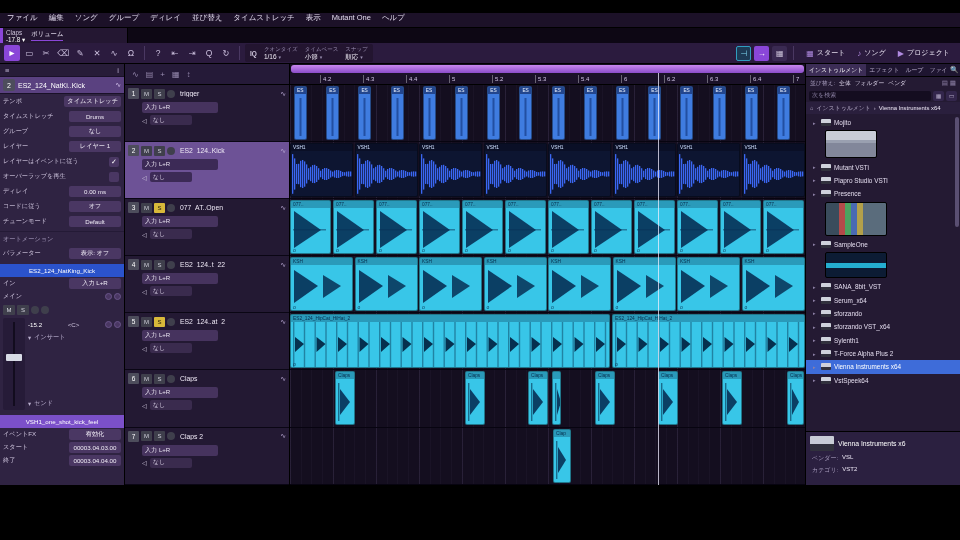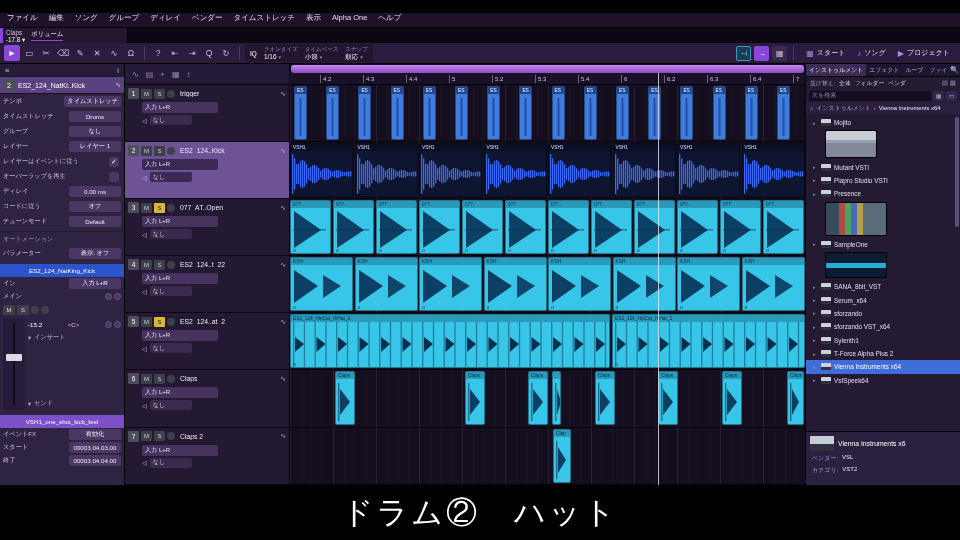--- a/index.html
+++ b/index.html
@@ -140,24 +140,24 @@
 <body>
 
 <div class="screen">
 
   <div class="menubar" id="menubar">
       <span class="menu-item">ファイル</span>
       <span class="menu-item">編集</span>
       <span class="menu-item">ソング</span>
       <span class="menu-item">グループ</span>
       <span class="menu-item">ディレイ</span>
-      <span class="menu-item">ベンダー</span>
+      <span class="menu-item">並び替え</span>
       <span class="menu-item">タイムストレッチ</span>
       <span class="menu-item">表示</span>
-      <span class="menu-item">Alpha One</span>
+      <span class="menu-item">Mutant One</span>
       <span class="menu-item">ヘルプ</span>
     </div>
 
   <div class="parambar">
     <div class="param-widget">
       <div class="pw-col">
         <span>Claps</span>
         <span class="pw-value"><span>-17.8</span> <span>▾</span></span>
       </div>
       <span class="pw-param">ボリューム</span>
@@ -1376,17 +1376,14 @@
           </div>
         <div class="bi-row">
             <span>カテゴリ:</span>
             <span class="v">VST2</span>
           </div>
       </div>
     </div>
 
   </div>
 
-  <div class="caption">
-    <span>ドラム②　ハット</span>
-  </div>
 
 </div>
 
 </body></html>

